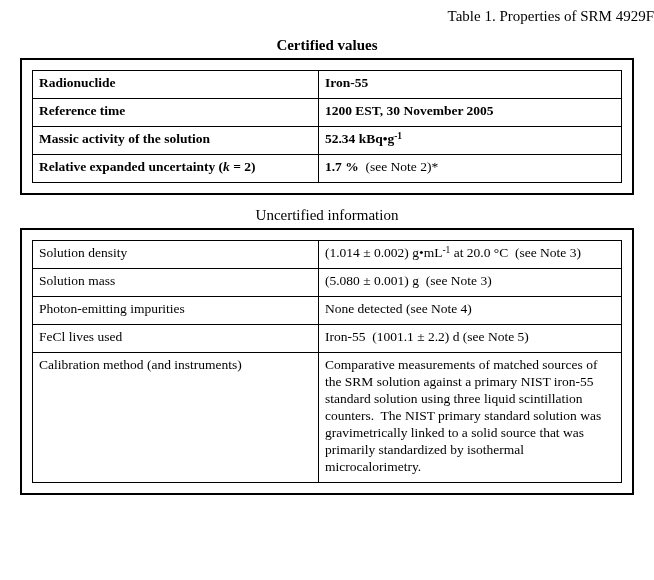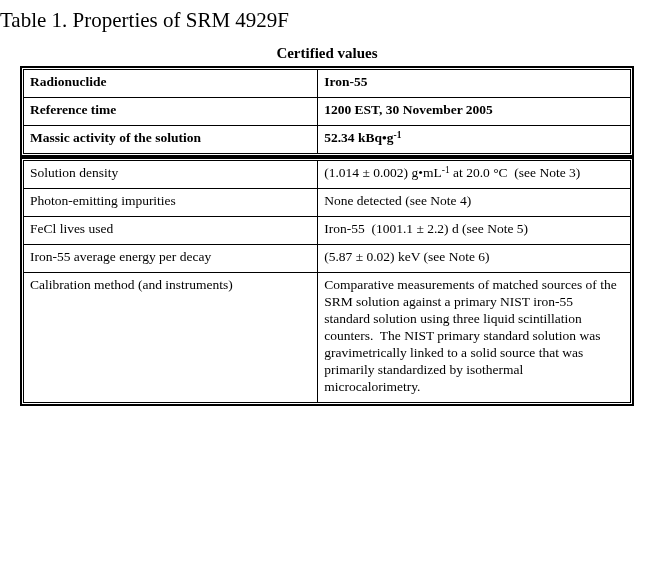--- a/index.html
+++ b/index.html
@@ -8,37 +8,37 @@
     background: #ffffff;
   }
   body {
     width: 654px;
     height: 580px;
     font-family: "Liberation Serif", serif;
     color: #000000;
     overflow: hidden;
   }
   .doc-title {
-    text-align: left;
+    text-align: right;
     padding-top: 8px;
-    font-size: 21px;
+    font-size: 15px;
   }
   .section-heading {
     text-align: center;
     font-size: 15px;
     margin-top: 12px;
     margin-bottom: 4px;
   }
   .section-heading.bold {
     font-weight: bold;
   }
   .tbl-frame {
     margin: 0 20px;
     border: 2px solid #000000;
-    padding: 1px;
+    padding: 10px;
     background: #ffffff;
   }
   table.tbl {
     width: 100%;
     border-collapse: collapse;
     font-size: 13.5px;
     line-height: 17px;
     table-layout: fixed;
   }
   table.tbl td {
@@ -76,43 +76,48 @@
             <td class="value-cell"><span class="b">Iron-55</span></td>
           </tr>
           <tr>
             <td class="label-cell"><span class="b">Reference time</span></td>
             <td class="value-cell"><span class="b">1200 EST, 30 November 2005</span></td>
           </tr>
           <tr>
             <td class="label-cell"><span class="b">Massic activity of the solution</span></td>
             <td class="value-cell"><span class="b">52.34 kBq•g</span><sup class="b">-1</sup></td>
           </tr>
+          <tr>
+            <td class="label-cell"><span class="b">Relative expanded uncertainty (</span><span class="b i">k</span><span class="b"> = 2)</span></td>
+            <td class="value-cell"><span class="b">1.7 %</span><span>&nbsp; (see Note 2)*</span></td>
+          </tr>
         </tbody>
     </table>
   </div>
 
+  <div class="section-heading">Uncertified information</div>
 
   <div class="tbl-frame">
     <table class="tbl">
       <tbody>
           <tr>
             <td class="label-cell"><span>Solution density</span></td>
             <td class="value-cell"><span>(1.014 ± 0.002) g•mL</span><sup>-1</sup><span> at 20.0 °C&nbsp; (see Note 3)</span></td>
           </tr>
           <tr>
+            <td class="label-cell"><span>Solution mass</span></td>
+            <td class="value-cell"><span>(5.080 ± 0.001) g&nbsp; (see Note 3)</span></td>
+          </tr>
+          <tr>
             <td class="label-cell"><span>Photon-emitting impurities</span></td>
             <td class="value-cell"><span>None detected (see Note 4)</span></td>
           </tr>
           <tr>
             <td class="label-cell"><span>FeCl lives used</span></td>
             <td class="value-cell"><span>Iron-55&nbsp; (1001.1 ± 2.2) d (see Note 5)</span></td>
-          </tr>
-          <tr>
-            <td class="label-cell"><span>Iron-55 average energy per decay</span></td>
-            <td class="value-cell"><span>(5.87 ± 0.02) keV (see Note 6)</span></td>
           </tr>
           <tr>
             <td class="label-cell"><span>Calibration method (and instruments)</span></td>
             <td class="value-cell"><span>Comparative measurements of matched sources of the SRM solution against a primary NIST iron-55 standard solution using three liquid scintillation counters.&nbsp; The NIST primary standard solution was gravimetrically linked to a solid source that was primarily standardized by isothermal microcalorimetry.</span></td>
           </tr>
         </tbody>
     </table>
   </div>
 
 </div>

